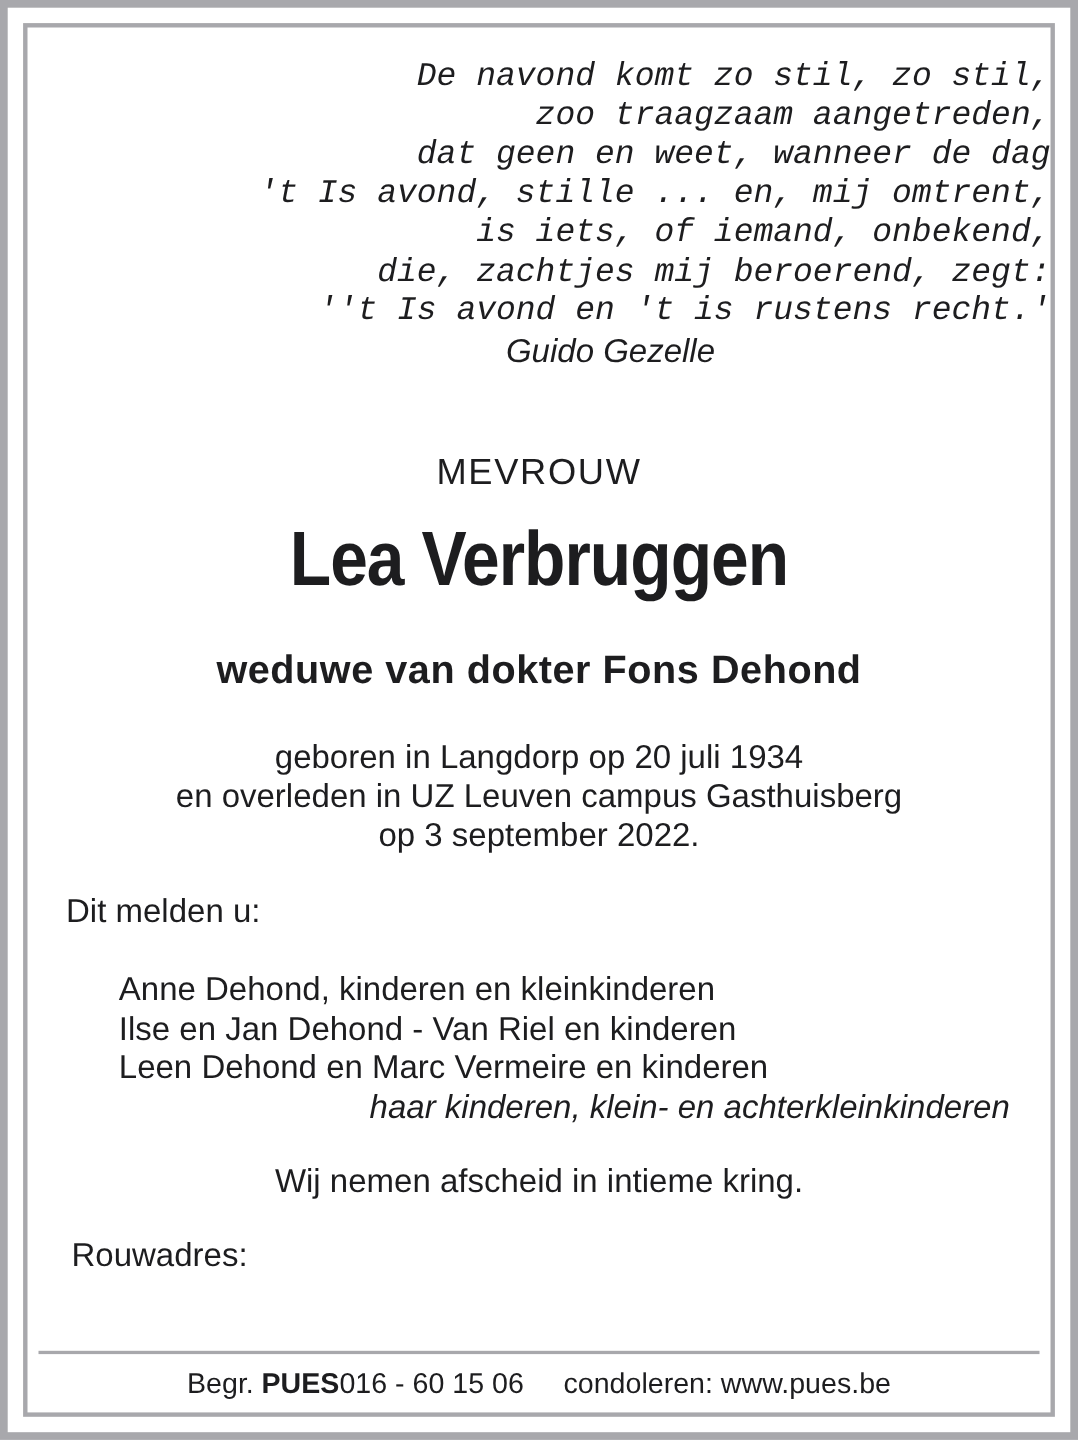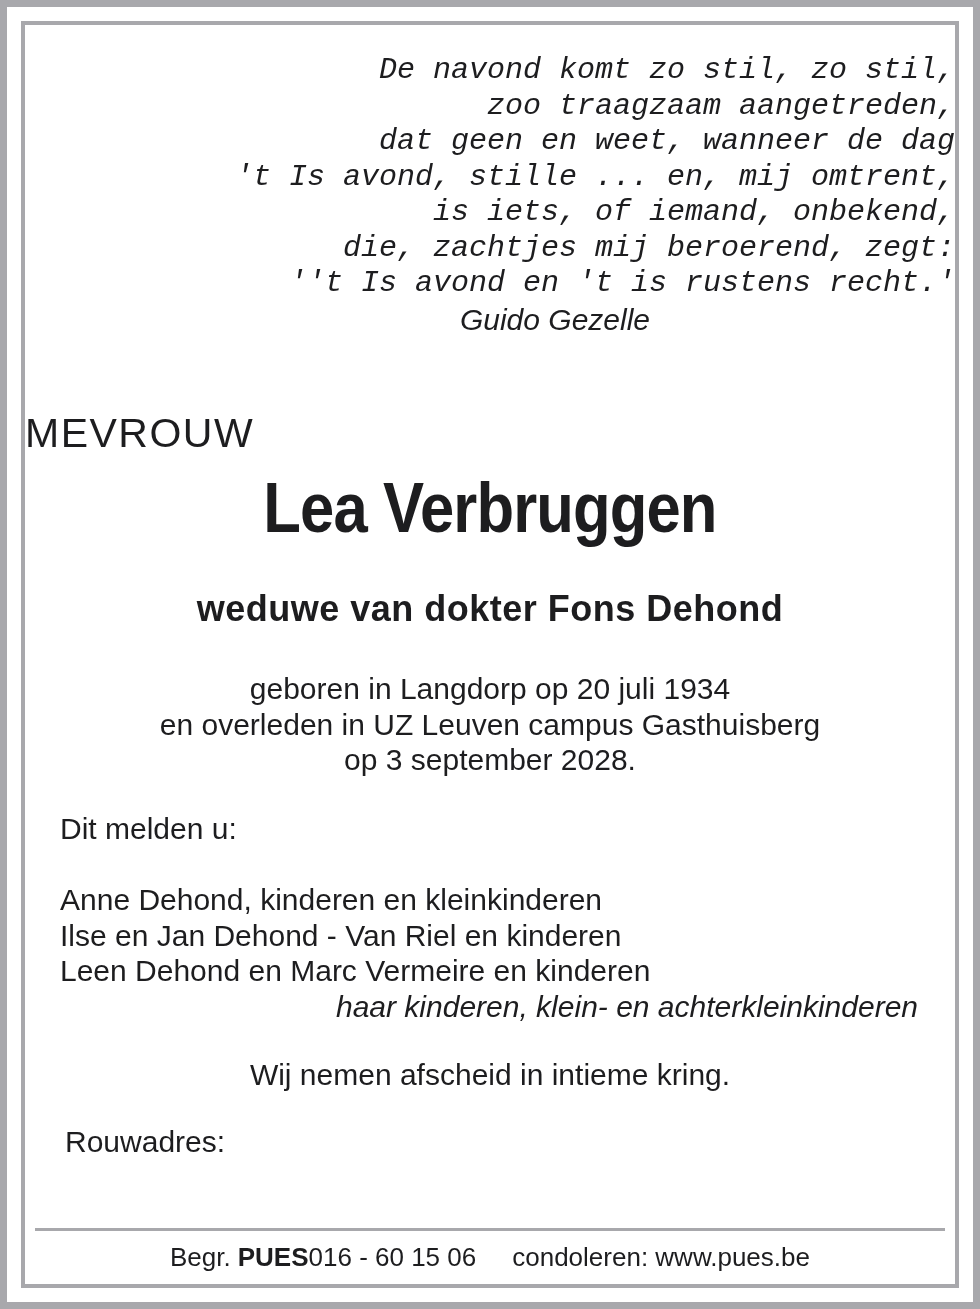--- a/index.html
+++ b/index.html
@@ -39,22 +39,22 @@
   .poem-author {
     font-style: italic;
     font-size: 30px;
     line-height: 35.5px;
     text-align: center;
     transform: translateX(65px);
   }
 
   .honorific {
     top: 410px;
-    text-align: left;
-    font-size: 41px;
+    text-align: center;
+    font-size: 33px;
     letter-spacing: 1.5px;
   }
   .name {
     top: 472px;
     margin: 0;
     text-align: center;
     font-size: 70px;
     line-height: 72px;
     font-weight: 700;
     letter-spacing: -1px;
@@ -76,20 +76,21 @@
   }
   .intro {
     top: 812px;
     padding-left: 35px;
     font-size: 30px;
   }
   .family {
     top: 882px;
     font-size: 30px;
     line-height: 35.5px;
+    padding-left: 48px;
   }
   .family-line { padding-left: 35px; }
   .family-note {
     font-style: italic;
     text-align: right;
     padding-right: 37px;
   }
   .farewell {
     top: 1058px;
     text-align: center;
@@ -145,21 +146,21 @@
 
   <div class="block honorific">MEVROUW</div>
 
   <h1 class="block name">Lea Verbruggen</h1>
 
   <div class="block relation">weduwe van dokter Fons Dehond</div>
 
   <div class="block life">
     <div>geboren in Langdorp op 20 juli 1934</div>
     <div>en overleden in UZ Leuven campus Gasthuisberg</div>
-    <div>op 3 september 2028.</div>
+    <div>op 3 september 2022.</div>
   </div>
 
   <div class="block intro">Dit melden u:</div>
 
   <div class="block family">
     <div class="family-line">Anne Dehond, kinderen en kleinkinderen</div>
     <div class="family-line">Ilse en Jan Dehond - Van Riel en kinderen</div>
     <div class="family-line">Leen Dehond en Marc Vermeire en kinderen</div>
     <div class="family-note">haar kinderen, klein- en achterkleinkinderen</div>
   </div>

